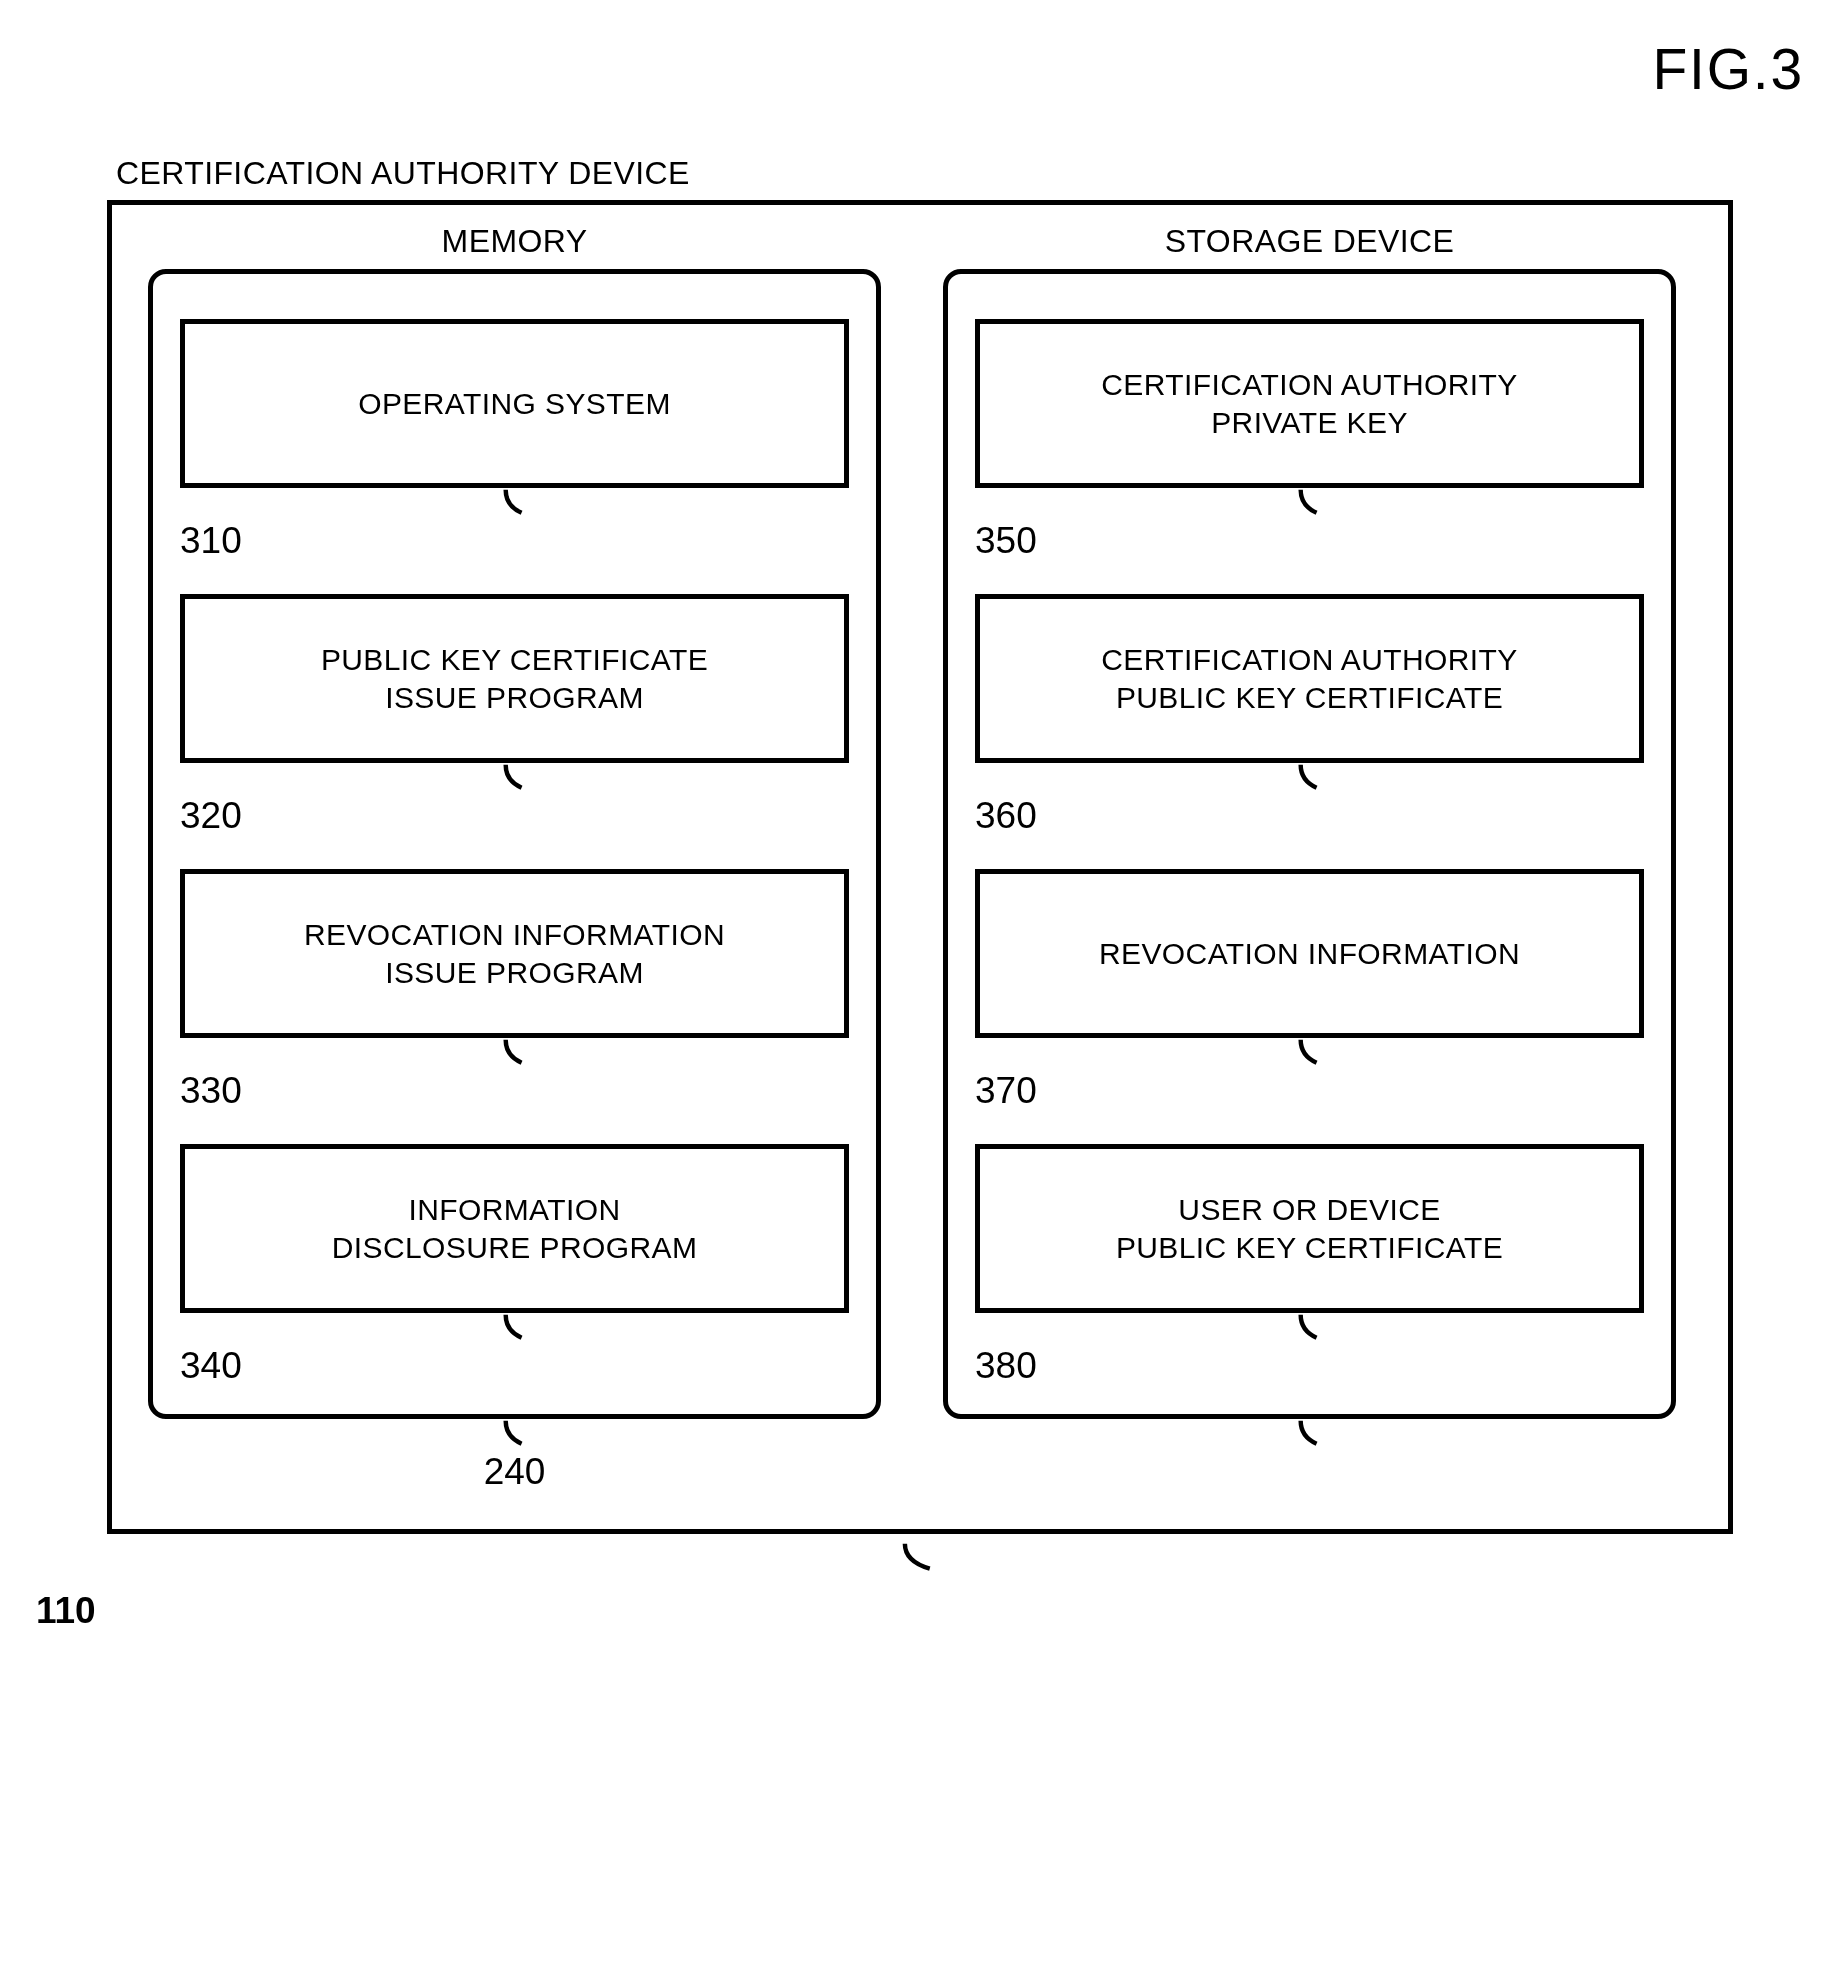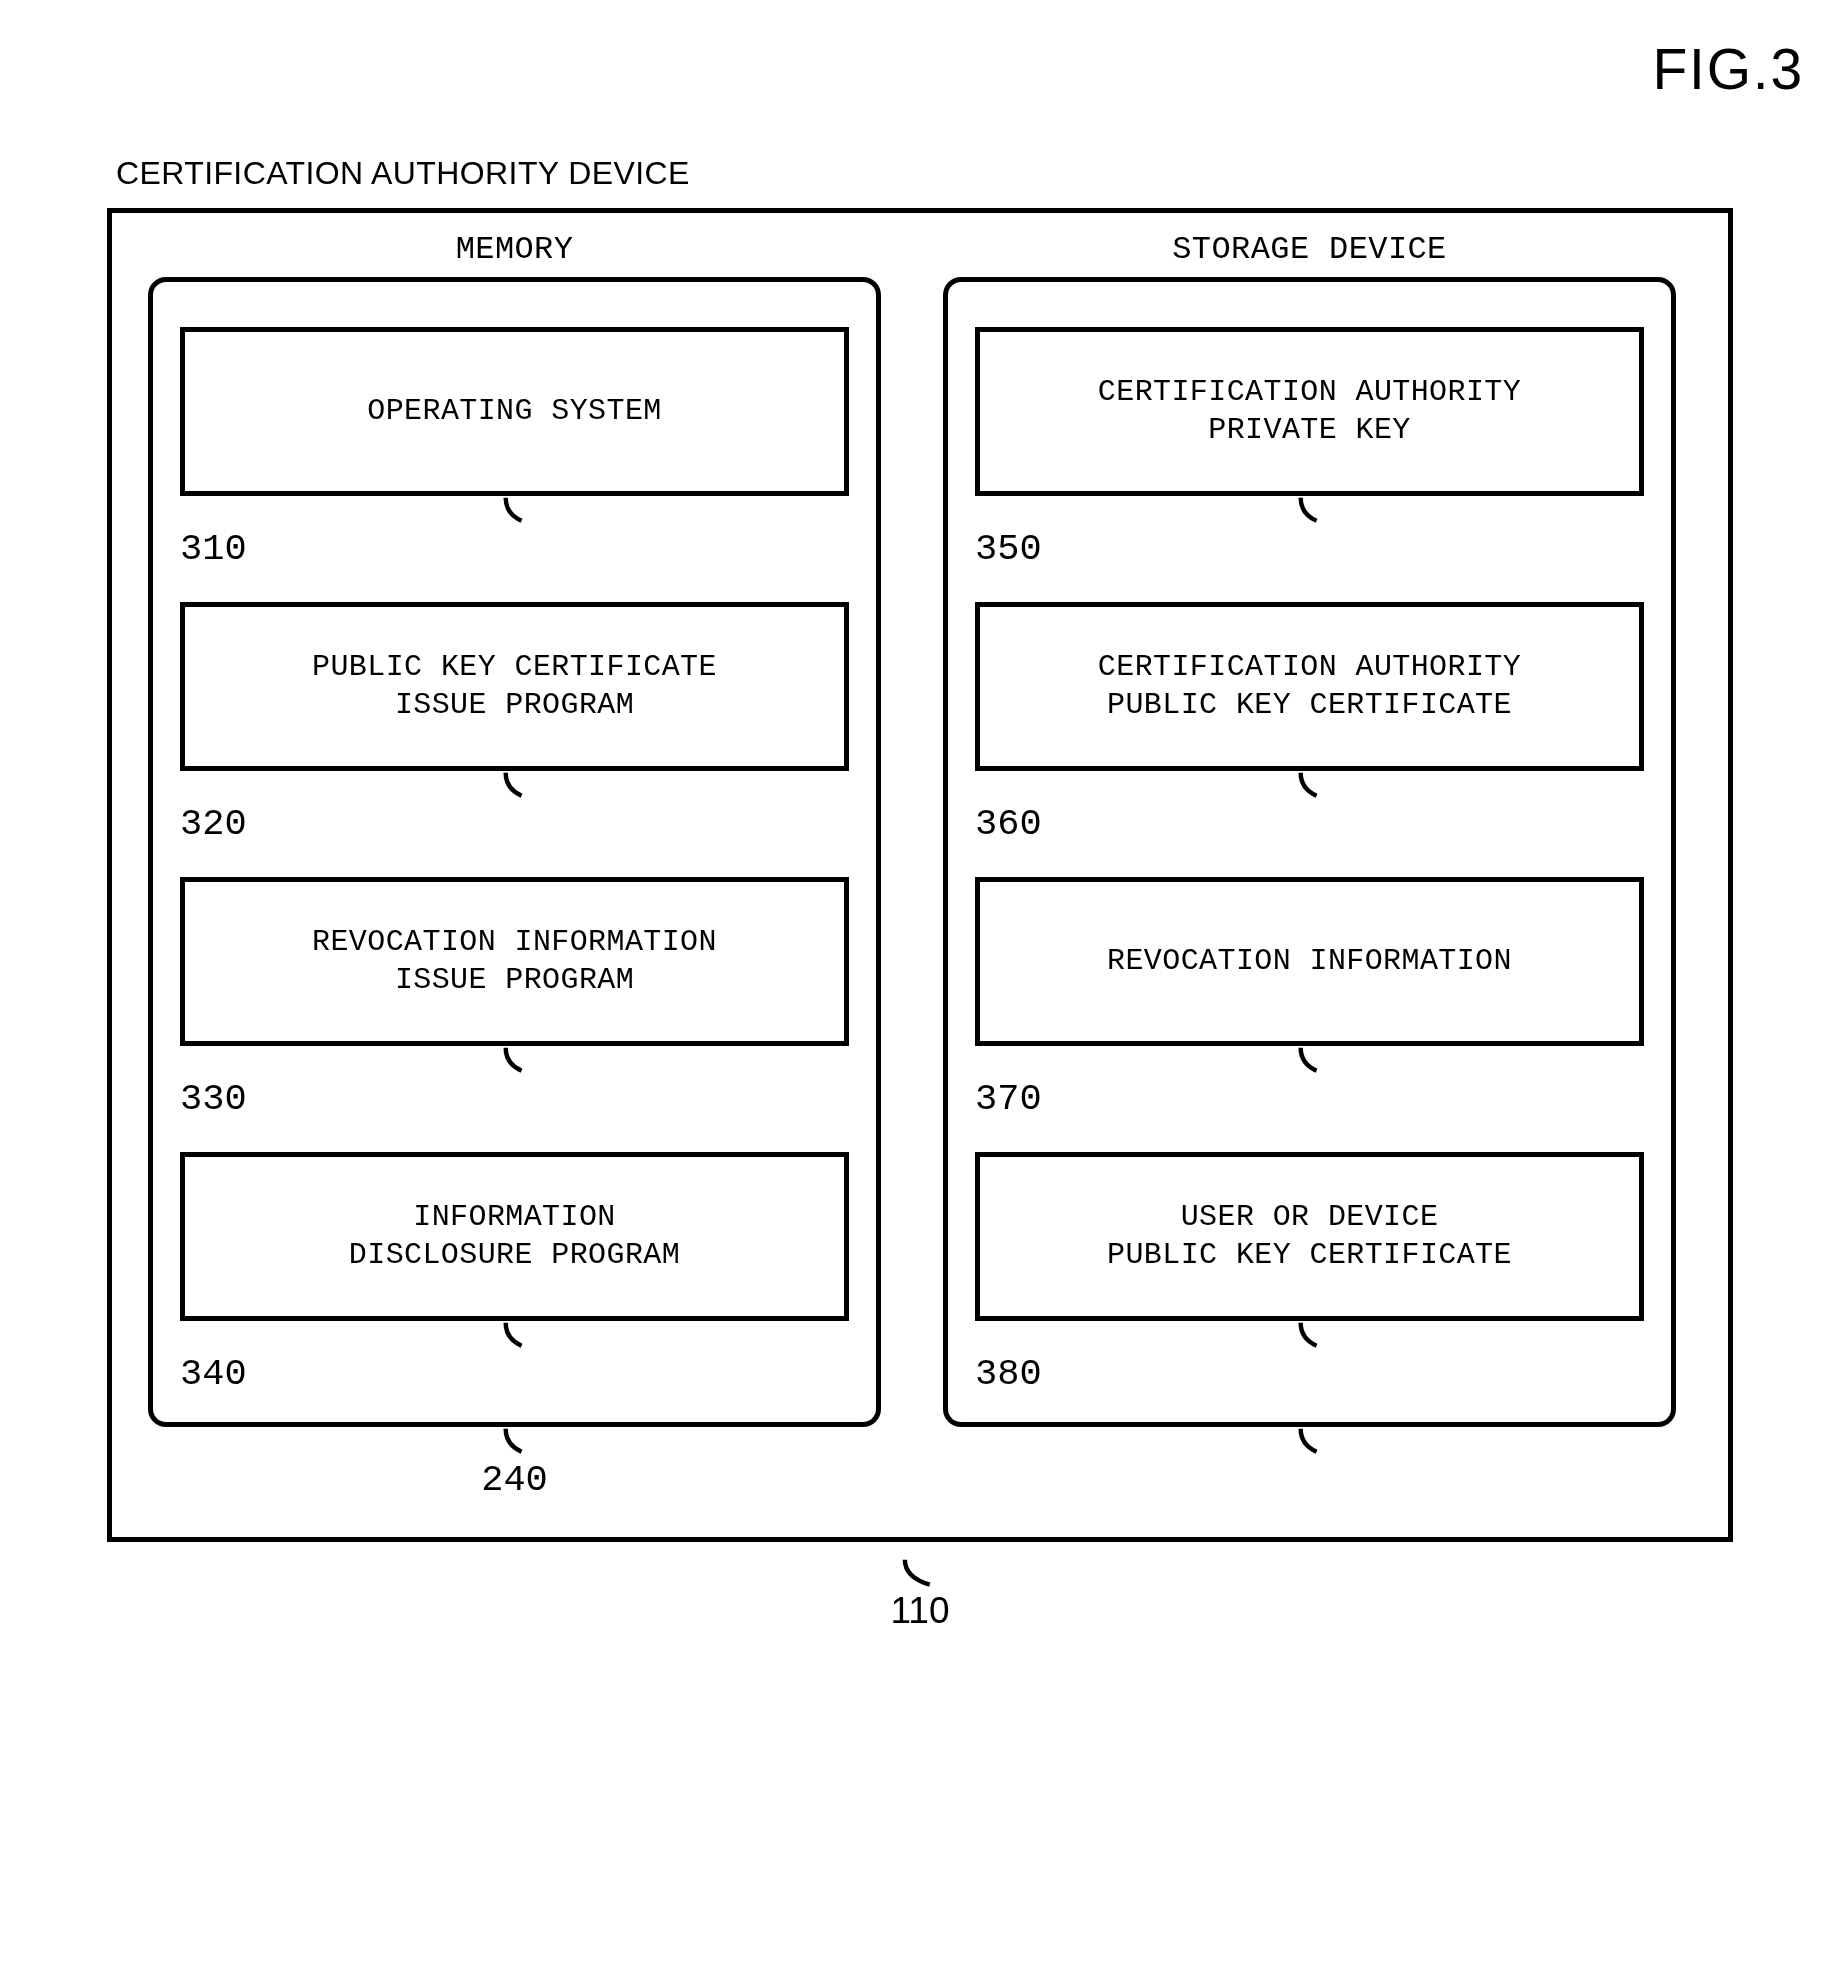--- a/index.html
+++ b/index.html
@@ -21,24 +21,23 @@
   }
   .device-label {
     font-size: 32px;
     margin-left: 80px;
     margin-bottom: 7.1px;
     letter-spacing: 0.4px;
     margin-top: 20px;
   }
   .outer-box {
     border: 5.3px solid #000;
-    margin: 16px 71px;
+    margin: 8px 71px;
     padding: 18px 52px 36px 36px;
     position: relative;
-    font-family: Liberation Mono, monospace;
   }
   .columns {
     display: flex;
     gap: 62px;
   }
   .column {
     flex: 1;
     position: relative;
   }
   .column-title {
@@ -89,24 +88,24 @@
     stroke-width: 5;
     fill: none;
   }
   .column-ref {
     text-align: center;
     font-size: 37px;
     position: relative;
     margin-top: 0;
   }
   .outer-ref {
-    text-align: center;
     font-size: 37px;
-    margin-top: 0;
-    position: relative;
+    margin-top: 16px;
+    position: relative;
+    font-weight: bold;
   }
   .leader-wide {
     display: block;
     margin: 0 auto;
     width: 80px;
     height: 32px;
   }
   .leader-wide path {
     stroke: #000;
     stroke-width: 5;

